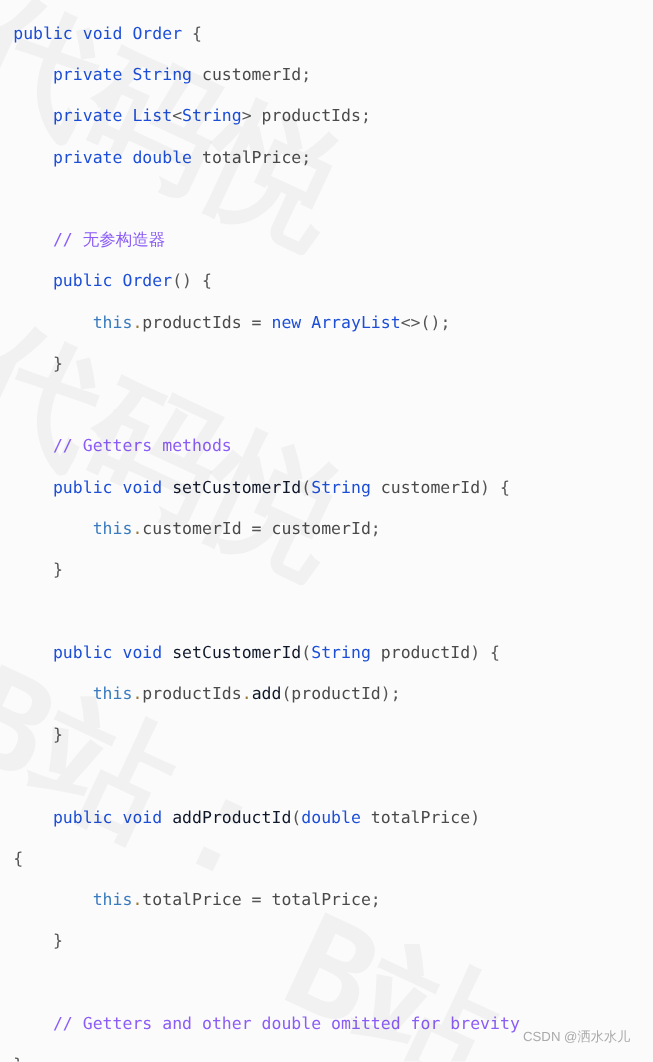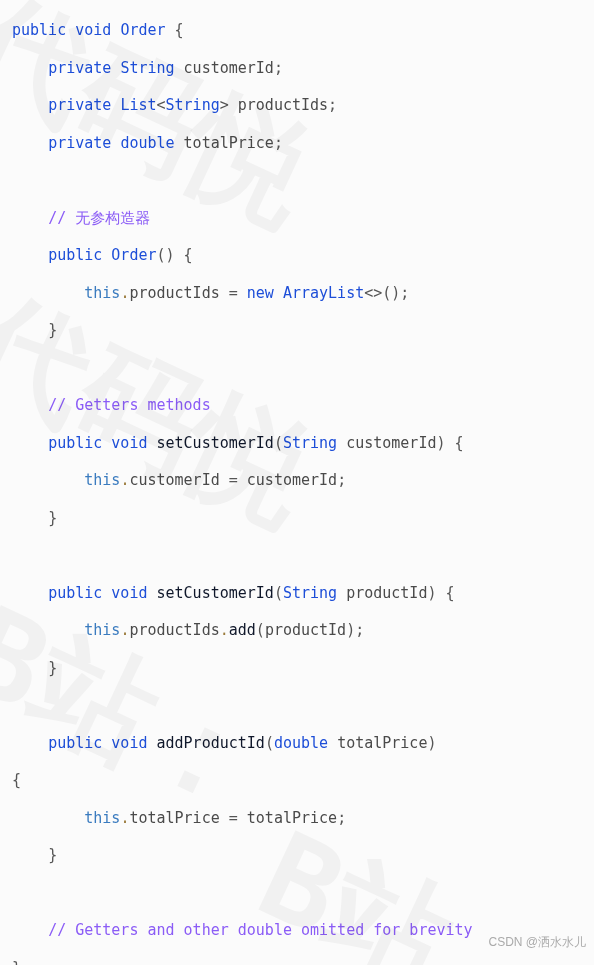--- a/index.html
+++ b/index.html
@@ -35,21 +35,21 @@
     font-size: 120px;
     font-weight: bold;
     transform: rotate(25deg);
     pointer-events: none;
     user-select: none;
     left: -40px;
   }
   .footer {
     position: absolute;
     bottom: 8px;
-    right: 8px;
+    right: 21px;
     font-size: 12px;
     color: #aaa;
     font-family: sans-serif;
   }
 </style>
 </head>
 <body>
 
 <div class="watermark-text" style="top:-40px;">代码悦</div>
 <div class="watermark-text" style="top:260px;">代码悦</div>

